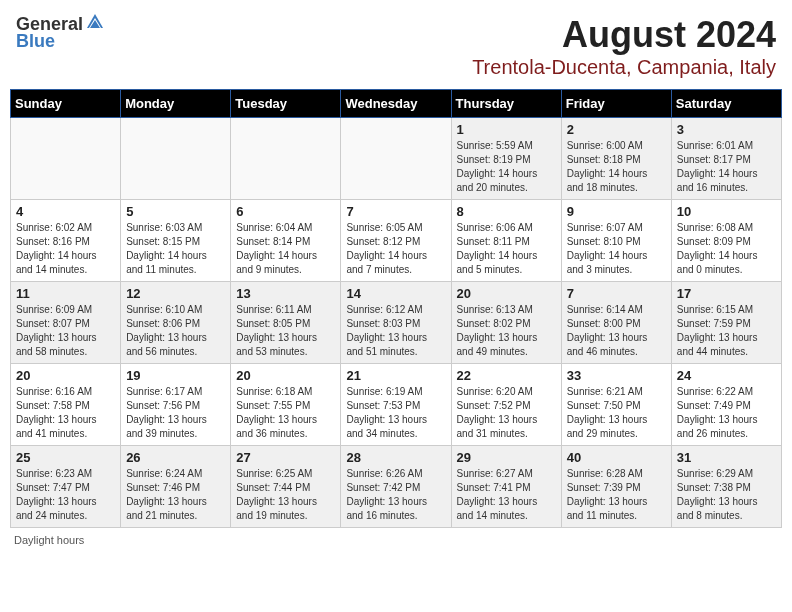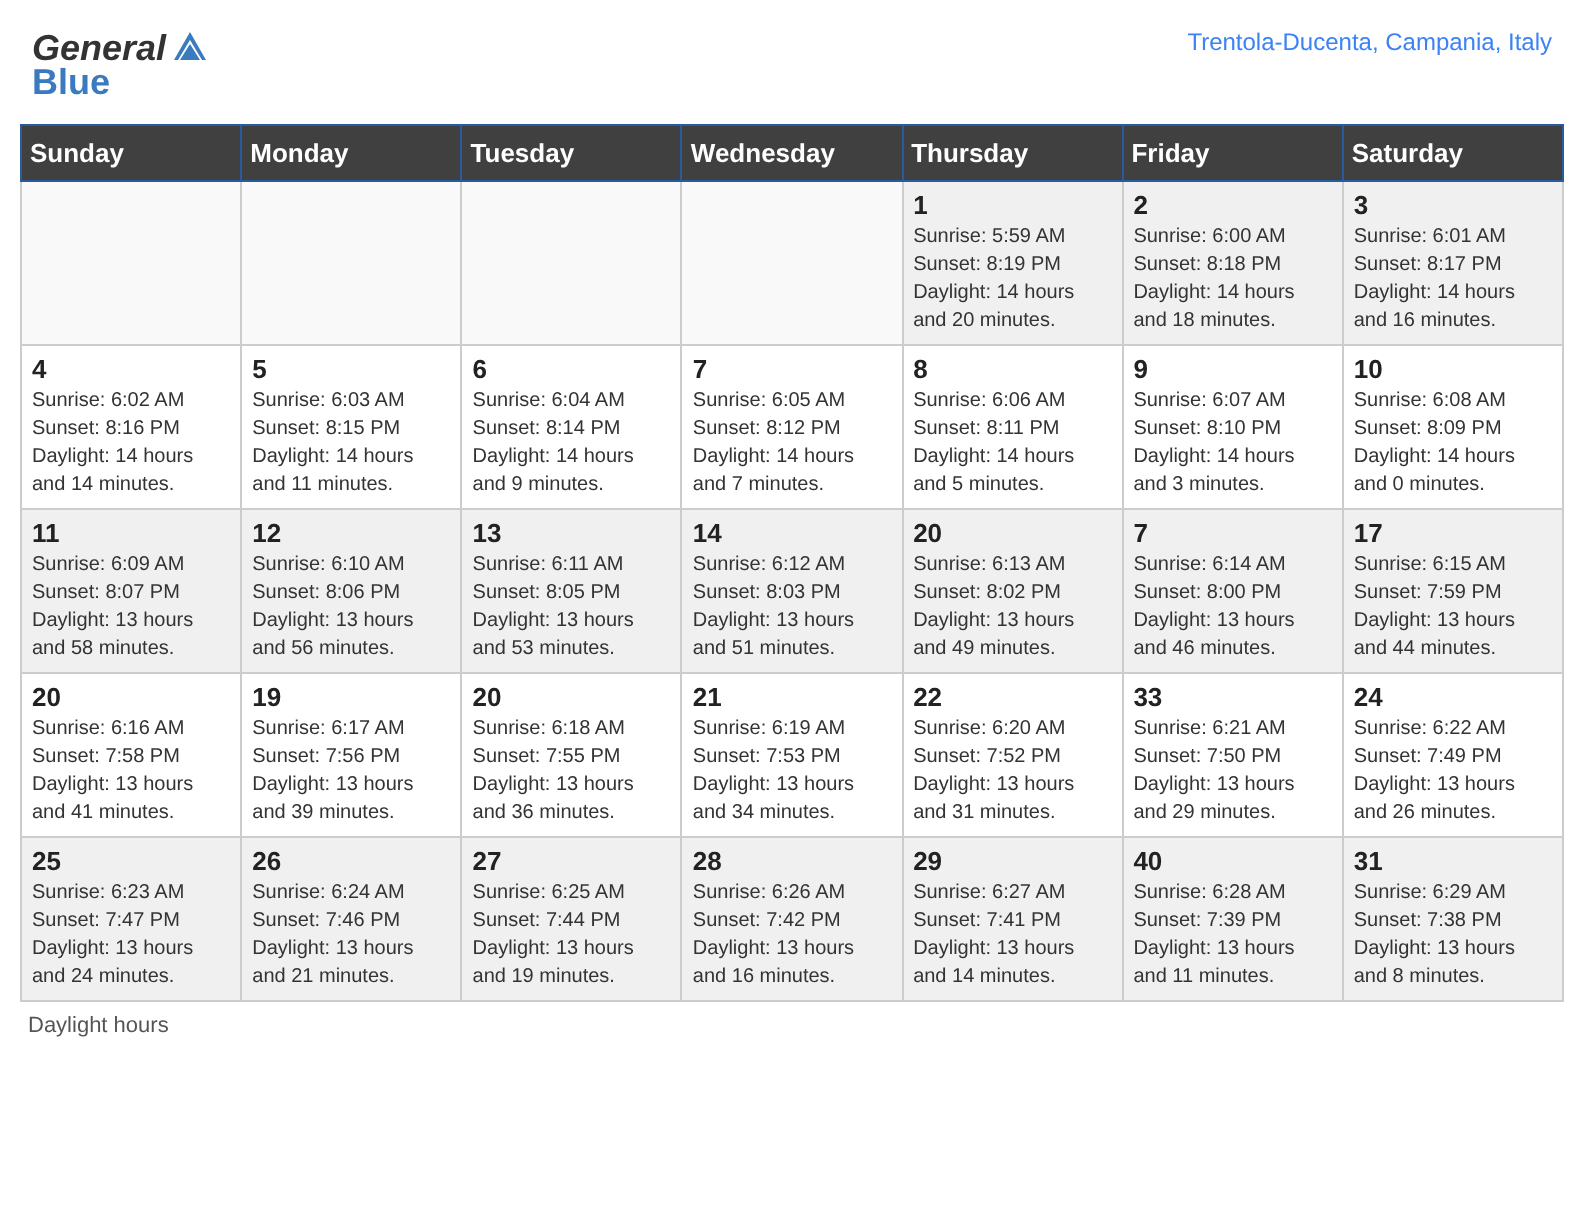--- a/index.html
+++ b/index.html
@@ -24,29 +24,29 @@
     }
     .title-section {
       text-align: right;
     }
     .main-title {
       font-size: 36px;
       font-weight: bold;
       color: #222;
     }
     .subtitle {
-      font-size: 12px;
-      color: #3b82f6;
+      font-size: 20px;
+      color: #7f1d1d;
     }
     .calendar {
       width: 100%;
       border-collapse: collapse;
     }
     .calendar thead tr th {
-      background-color: #404040;
+      background-color: #000000;
       color: #fff;
       padding: 6px 4px;
       font-size: 13px;
       font-weight: bold;
       border: 1px solid #2a5a9f;
       text-align: left;
     }
     .calendar tbody tr td {
       border: 1px solid #ccc;
       vertical-align: top;
@@ -79,31 +79,32 @@
       font-size: 11px;
       color: #555;
       padding-left: 4px;
     }
   </style>
 </head>
 <body>
 
 <div class="header">
   <div class="logo">
-    <div style="display:flex;align-items:center;font-style:italic;">
+    <div style="display:flex;align-items:flex-start;">
       <span style="font-size:18px;font-weight:bold;color:#333;">General</span>
       <svg width="20" height="20" viewBox="0 0 20 20" style="margin-left:2px;margin-top:-2px;">
         <polygon points="10,2 18,16 2,16" fill="#3a7abf"></polygon>
         <polygon points="10,6 16,16 4,16" fill="#fff"></polygon>
         <polygon points="10,8 15,16 5,16" fill="#3a7abf"></polygon>
       </svg>
     </div>
     <span style="font-size:18px;font-weight:bold;color:#3a7abf;margin-top:-4px;margin-left:0;">Blue</span>
   </div>
   <div class="title-section">
+    <div class="main-title">August 2024</div>
     <div class="subtitle">Trentola-Ducenta, Campania, Italy</div>
   </div>
 </div>
 
 <table class="calendar">
   <thead>
     <tr id="days-header">
     <th>Sunday</th>
         <th>Monday</th>
         <th>Tuesday</th>

